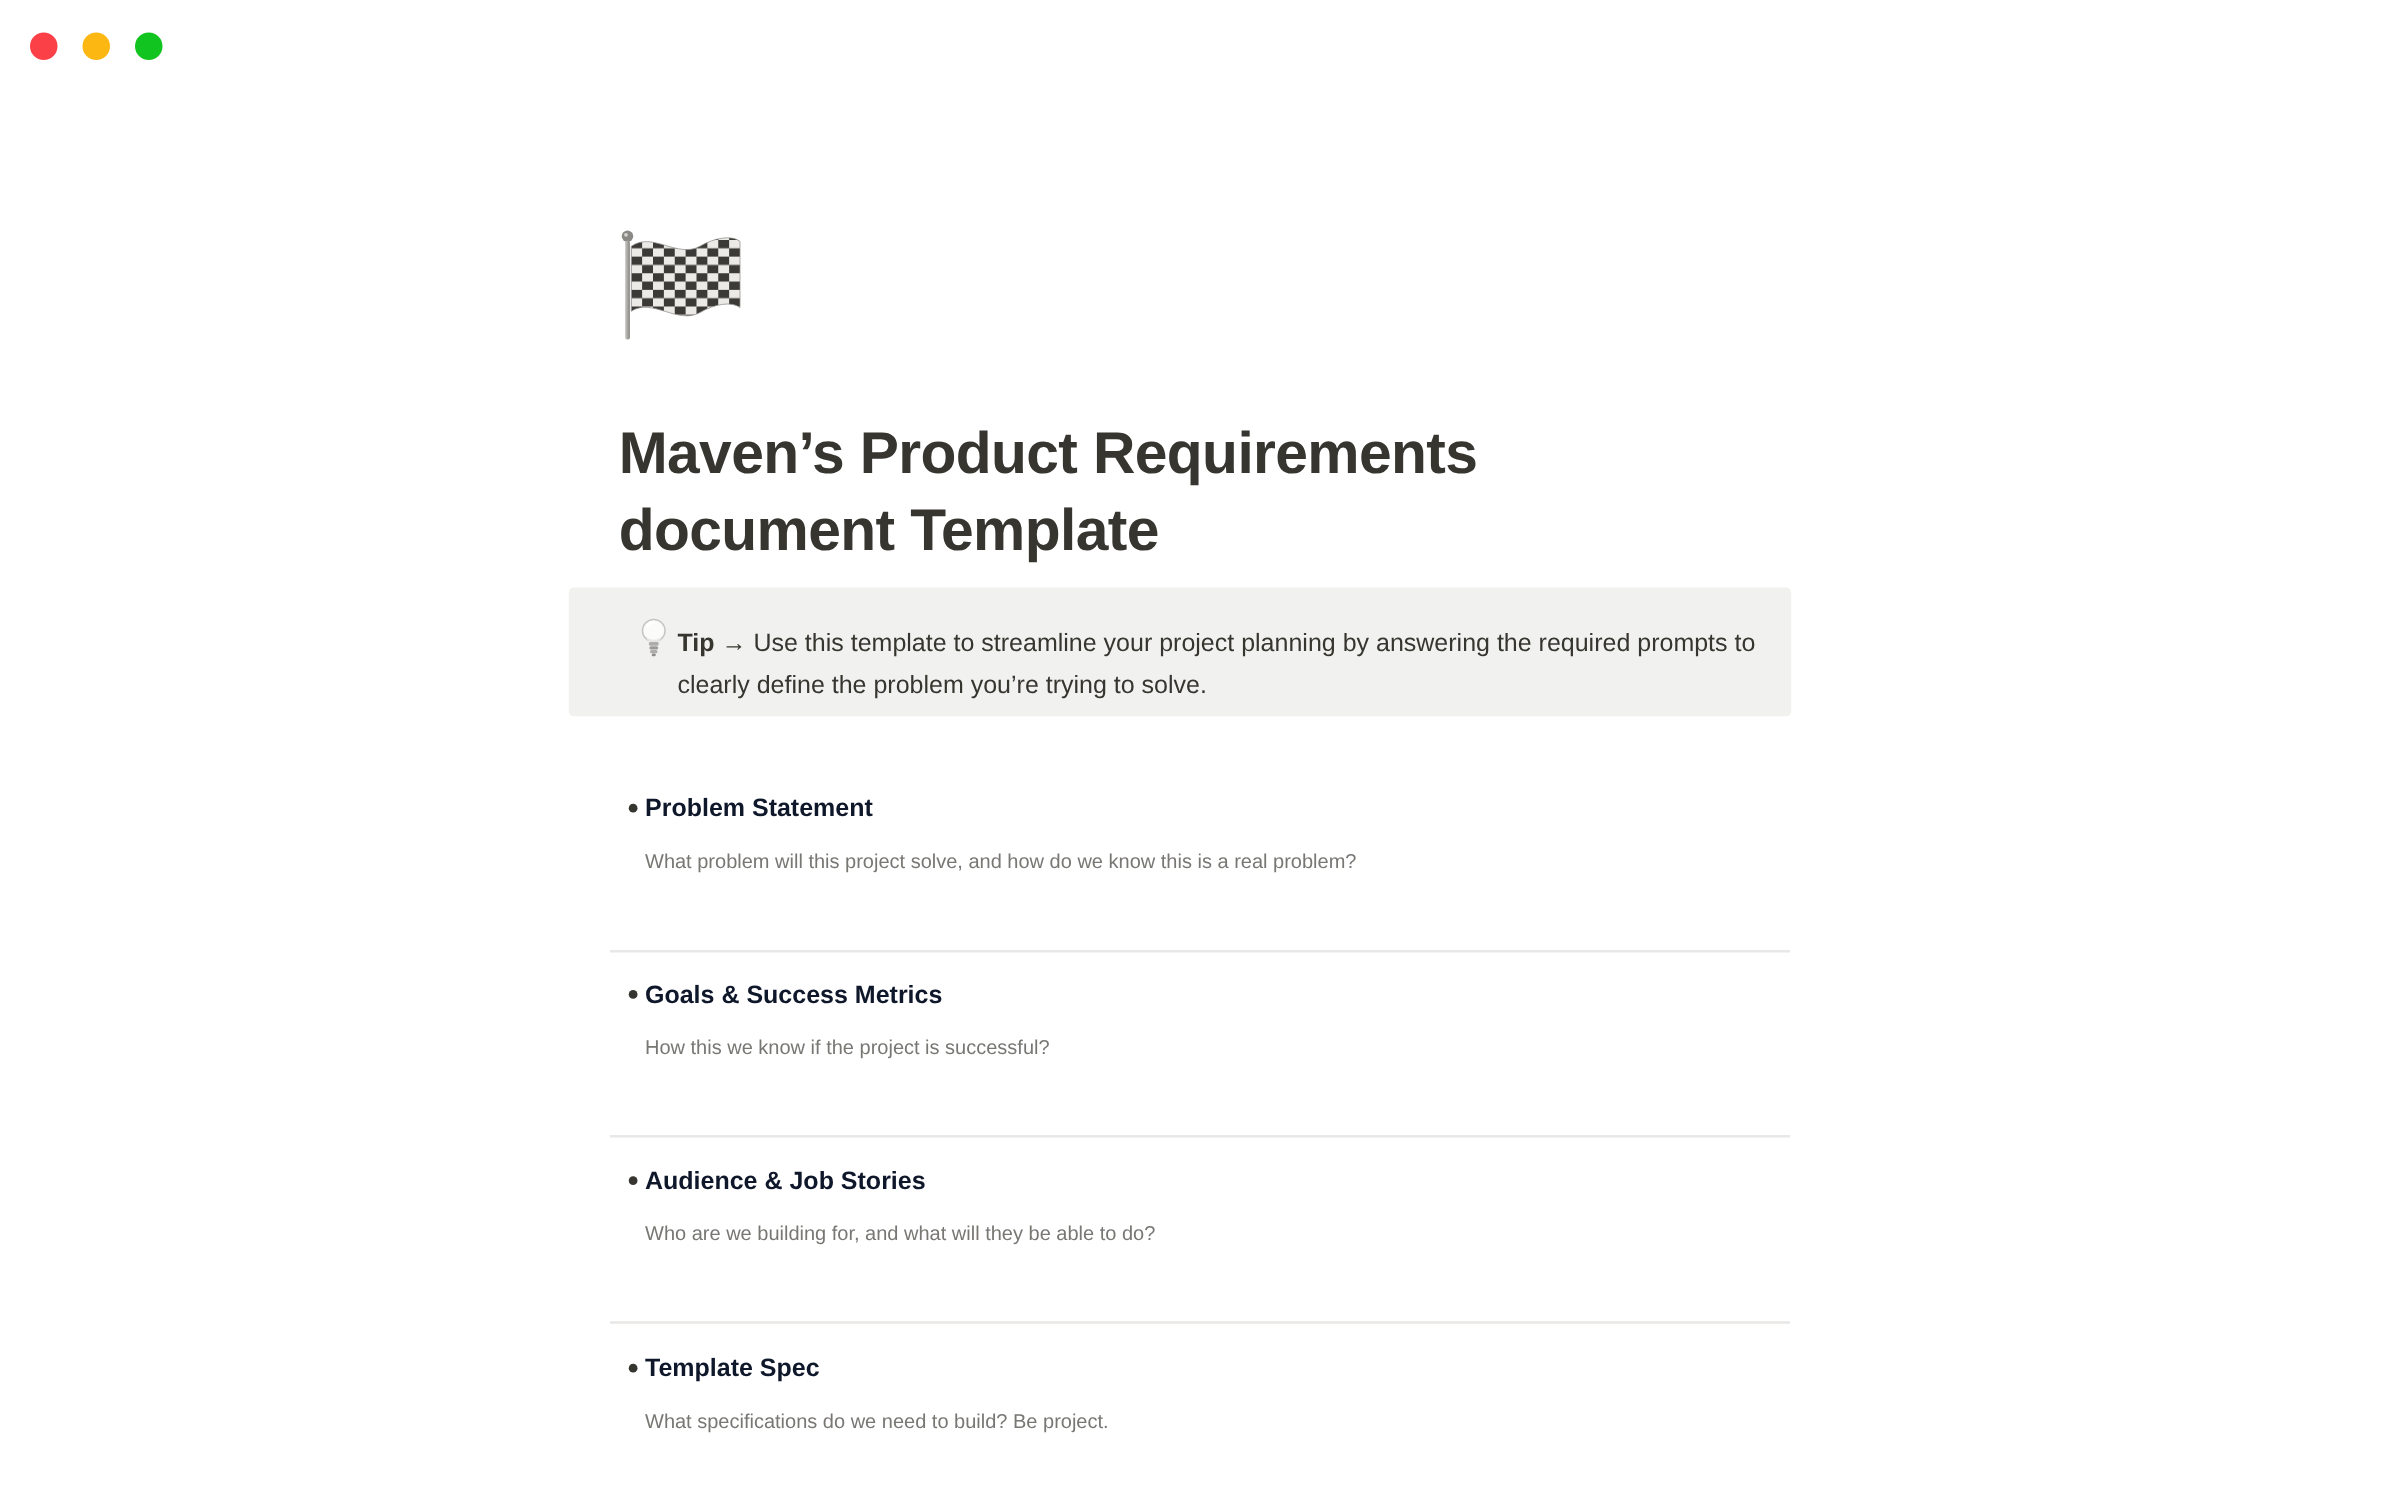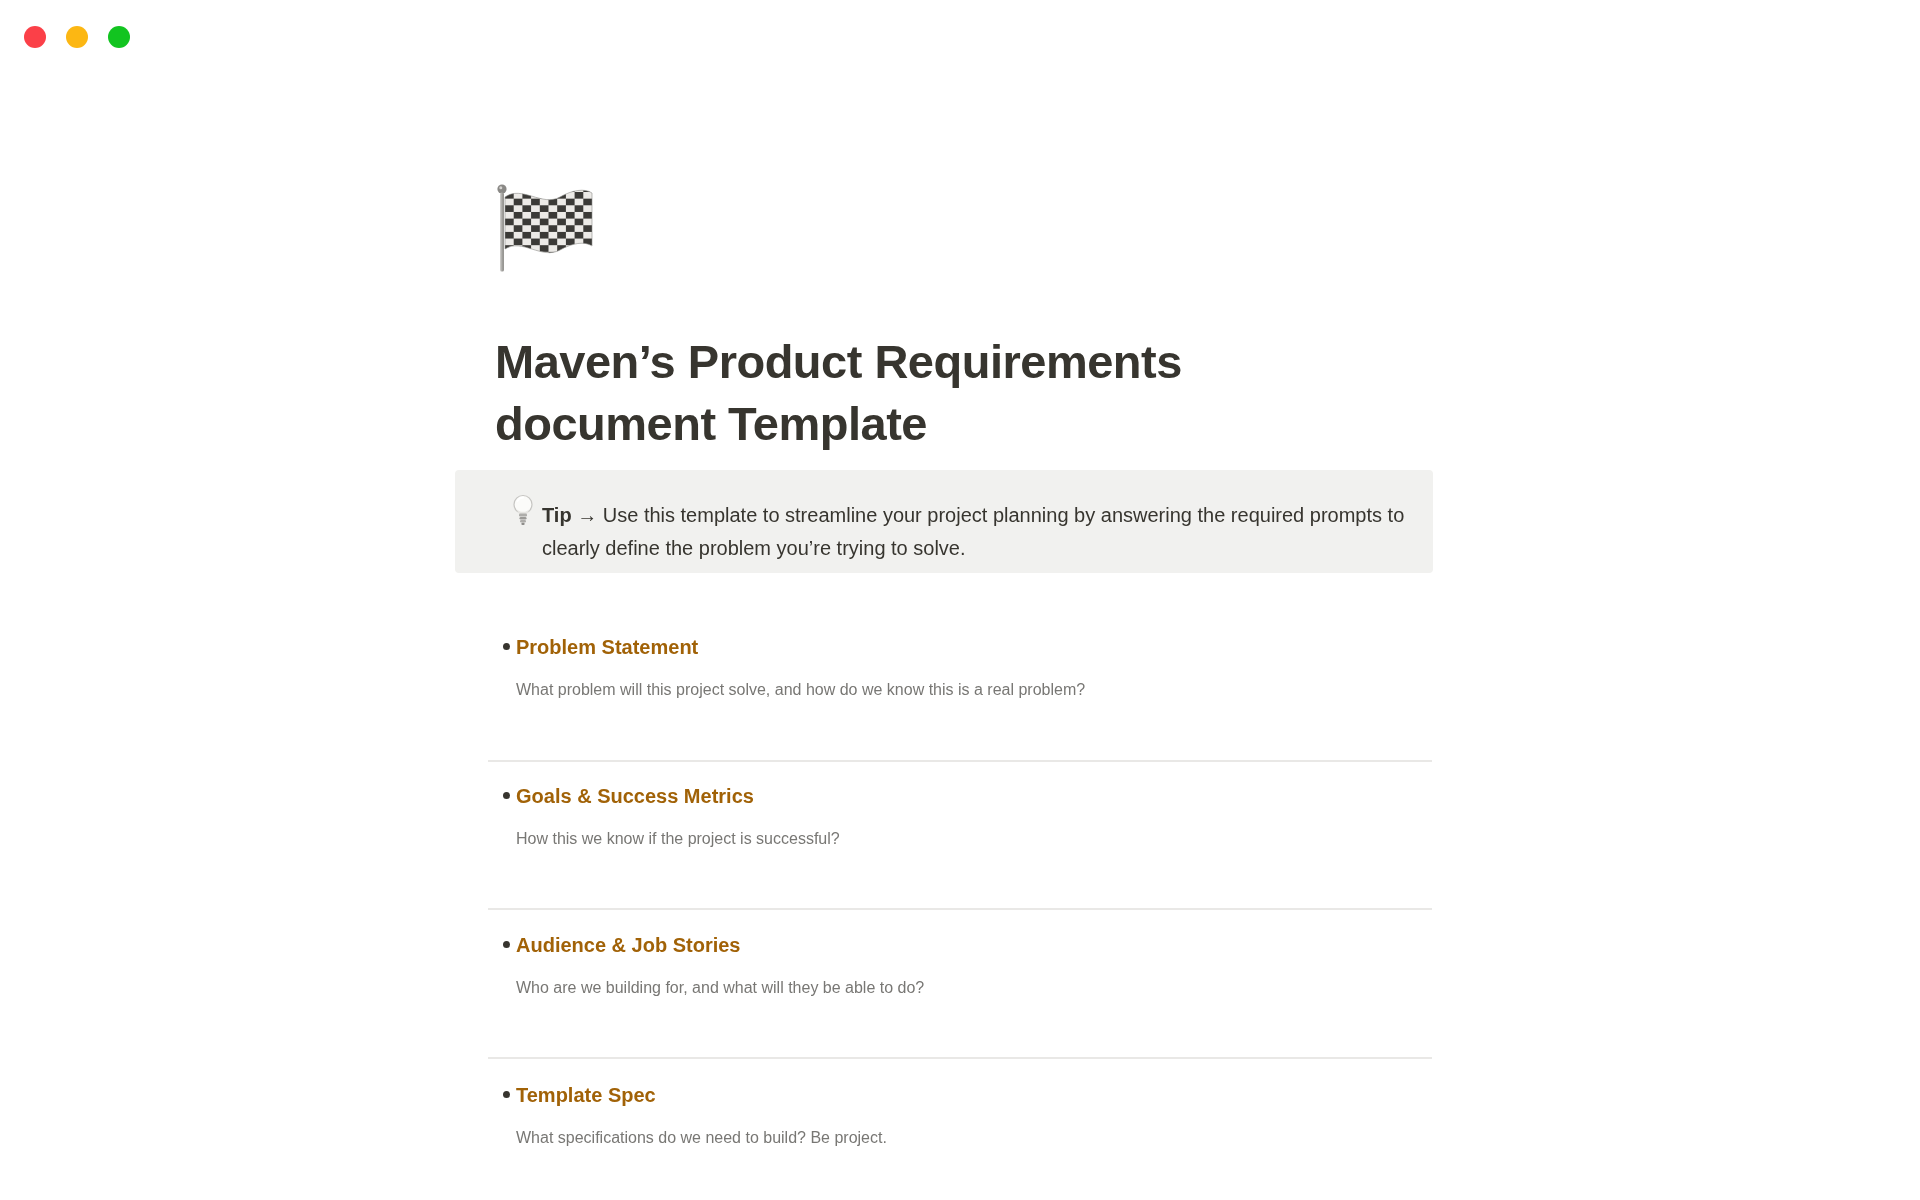--- a/index.html
+++ b/index.html
@@ -51,21 +51,21 @@
   
   .section { position: absolute; left: 455px; width: 978px; }
   .bullet {
     position: absolute; left: 48px; top: 8px;
     width: 7px; height: 7px; border-radius: 50%;
     background: #37352f;
   }
   .section-heading {
     position: absolute; left: 61px; top: 0;
     font-size: 20px; line-height: 25px; font-weight: 700;
-    color: #a16207; width: 900px; cursor: text;
+    color: #0f172a; width: 900px; cursor: text;
   }
   .section-question {
     position: absolute; left: 61px; top: 42px;
     font-size: 16px; line-height: 26px; font-weight: 400;
     color: #787774; width: 900px; cursor: text;
   }
   .divider {
     position: absolute; left: 488px;
     width: 944px; height: 2px;
     background: #e9e8e6;

